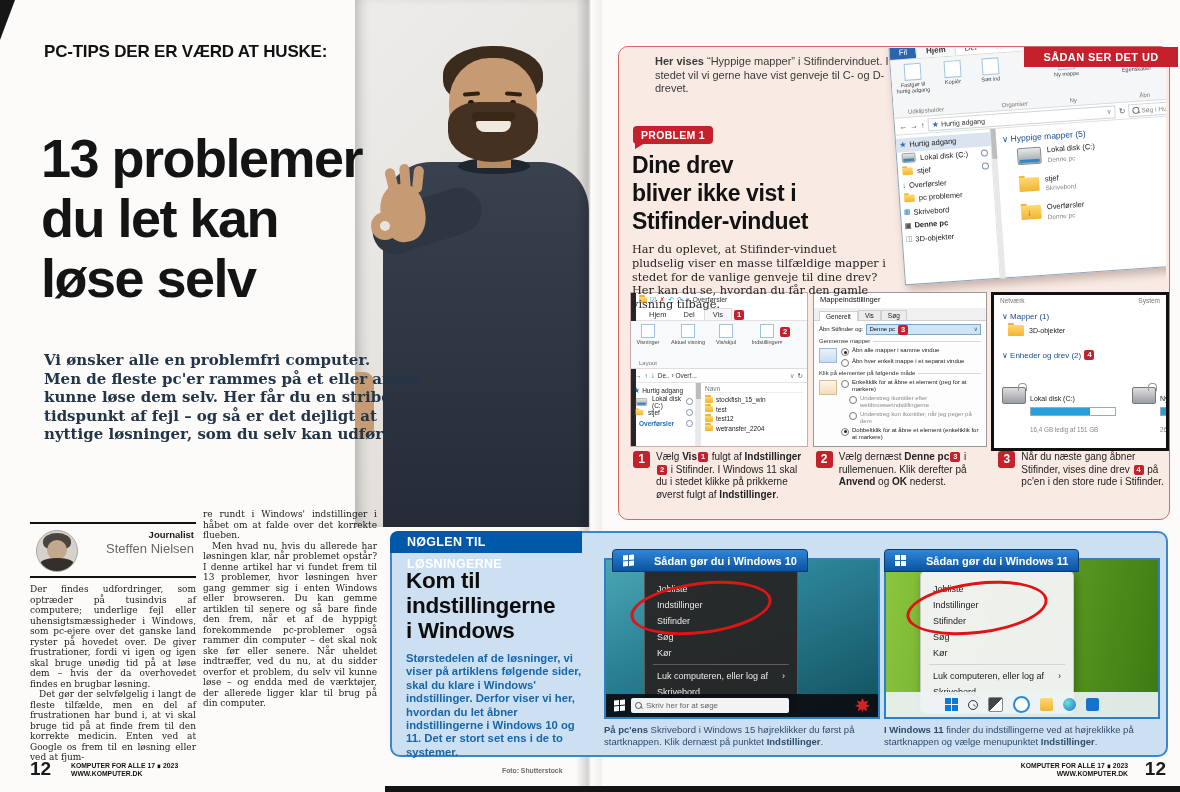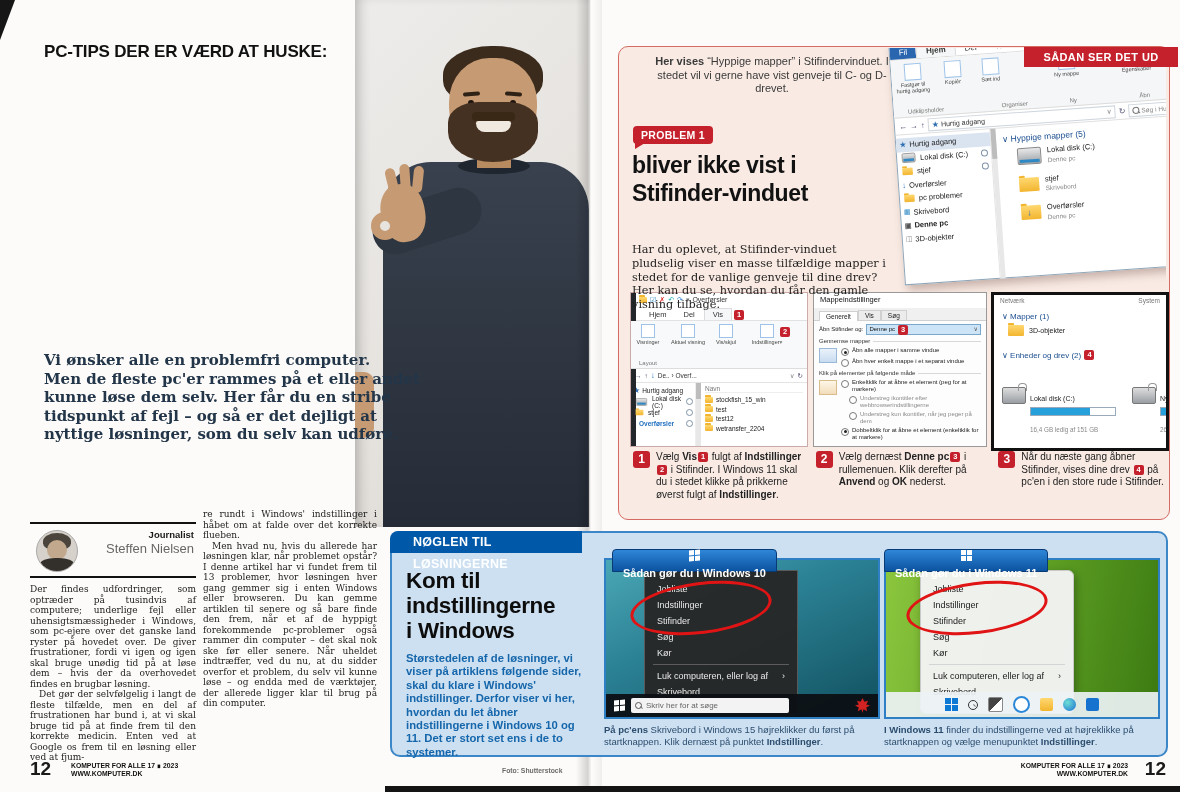--- a/index.html
+++ b/index.html
@@ -56,21 +56,21 @@
   .m-handok{position:absolute;left:26px;top:184px;width:44px;height:58px;background:#c69a72;
             border-radius:45%;transform:rotate(-10deg);}
   .m-fing{position:absolute;width:10px;height:27px;background:#c69a72;border-radius:5px;}
   .m-ring{position:absolute;left:16px;top:212px;width:28px;height:28px;border-radius:50%;
           border:9px solid #c69a72;background:#e7e4e0;box-sizing:border-box;}
   .m-grip{position:absolute;left:-3px;top:372px;width:22px;height:66px;background:#c69a72;border-radius:0 10px 10px 0;}
   
   .pinkbox{position:absolute;left:618px;top:46px;width:550px;height:472px;background:#f9ebe4;
            border:1.5px solid #d46a62;border-radius:10px;}
   .note{position:absolute;left:655px;top:55px;width:234px;font-size:11px;line-height:13.5px;
-        text-align:center;color:#3a3a3a;}
+        text-align:left;color:#3a3a3a;}
   .sadban{position:absolute;left:1024px;top:47px;width:154px;height:20px;background:#c5212c;color:#fff;
           font-size:11px;font-weight:bold;letter-spacing:.4px;text-align:center;line-height:20px;z-index:6;}
   .pbadge{position:absolute;left:633px;top:126px;background:#c5212c;color:#fff;font-size:10.5px;
           font-weight:bold;padding:3px 8px;border-radius:4px;letter-spacing:.3px;z-index:3;}
   .pbadge:after{content:"";position:absolute;left:2px;bottom:-5px;border:5px solid transparent;
                 border-top-color:#c5212c;border-left-color:#c5212c;border-width:3px 5px;}
   .phead{position:absolute;left:632px;top:151px;font-size:23px;line-height:28px;font-weight:bold;
          letter-spacing:-.4px;color:#121212;z-index:3;}
   .pintro{position:absolute;left:632px;top:243px;width:256px;font-family:"DejaVu Serif",serif;
           font-size:11.3px;line-height:13.8px;color:#201f1e;z-index:3;}
@@ -159,30 +159,30 @@
   .hdd{width:22px;height:15px;background:linear-gradient(#ddd,#9a9fa4);border:1px solid #777;border-radius:2px;position:relative;flex:none;}
   .hdd:before{content:"";position:absolute;right:-2px;top:-5px;width:7px;height:7px;border:1.5px solid #999;border-bottom:none;border-radius:4px 4px 0 0;}
   .cap-bar{width:84px;height:7px;border:1px solid #9ab;background:#fff;}
   .cap-bar i{display:block;height:100%;background:#26a0da;}
   .s3name{font-size:7px;color:#222;}
   .s3cap{font-size:6.3px;color:#888;margin-top:1px;}
   
   .bluebox{position:absolute;left:390px;top:531px;width:778px;height:226px;background:#cde0f1;
            border:2px solid #3c87c7;border-radius:10px;box-sizing:border-box;}
   .blueban{position:absolute;left:390px;top:531px;width:192px;height:22px;background:#0059a8;color:#fff;
-           font-size:12.5px;font-weight:bold;letter-spacing:.3px;line-height:22px;padding-left:23px;
+           font-size:12.5px;font-weight:bold;letter-spacing:.3px;line-height:22px;padding-left:17px;
            border-radius:8px 0 0 0;z-index:4;box-sizing:border-box;}
   .khead{position:absolute;left:406px;top:568px;font-size:22.5px;line-height:25px;font-weight:bold;color:#0d0d0d;letter-spacing:-.3px;}
   .kbody{position:absolute;left:406px;top:652px;width:182px;font-size:11.3px;line-height:13.4px;font-weight:bold;color:#1566ab;}
   .wshot{position:absolute;top:558px;width:276px;height:161px;border:2px solid #2f7fc4;overflow:hidden;box-sizing:border-box;}
   .w10bg{background:linear-gradient(155deg,#4aa7b5 0%,#2b8194 40%,#11505f 100%);}
   .w11bg{background:linear-gradient(100deg,#8cc63e 0%,#5d9e23 55%,#3c7a12 100%);}
   .wtab{position:absolute;top:549px;height:21px;background:linear-gradient(#2f86d8,#0b53a0);border:1px solid #083a75;
         border-radius:4px 4px 0 0;color:#fff;font-size:11px;font-weight:bold;display:flex;align-items:center;
-        gap:6px;padding:0 10px;z-index:5;flex-direction:column;}
+        gap:20px;padding:0 10px;z-index:5;}
   .wflag{display:grid;grid-template-columns:5px 5px;grid-template-rows:5px 5px;gap:1px;}
   .wflag i{background:#fff;}
   .menu10{position:absolute;left:38px;top:10px;width:152px;height:132px;background:rgba(38,38,38,.96);
           border:1px solid #5a5a5a;color:#e8e8e8;font-size:9px;padding-top:10px;}
   .menu11{position:absolute;left:34px;top:10px;width:152px;height:132px;background:rgba(243,243,243,.97);
           border:1px solid #c9c9c9;border-radius:6px;color:#1b1b1b;font-size:9px;padding-top:10px;
           box-shadow:2px 3px 8px rgba(0,0,0,.3);}
   .mitem{padding:3px 12px;height:10px;display:flex;justify-content:space-between;}
   .msep{height:1px;background:#5c5c5c;margin:3px 8px;}
   .menu11 .msep{background:#d4d4d4;}
@@ -224,20 +224,25 @@
     <div class="m-fing" style="left:45px;top:164px;transform:rotate(-4deg);"></div>
     <div class="m-fing" style="left:58px;top:166px;transform:rotate(6deg);"></div>
     <div class="m-handok"></div>
     <div class="m-ring"></div>
     <div class="m-grip"></div>
   </div>
   <div class="wedge"></div>
 
   <div class="kicker">PC-TIPS DER ER VÆRD AT HUSKE:</div>
 
+  <div class="bigtitle">
+    <div>13 problemer</div>
+    <div>du let kan</div>
+    <div>løse selv</div>
+  </div>
 
   <div class="intro">
     <div>Vi ønsker alle en problemfri computer.</div>
     <div>Men de fleste pc'er rammes på et eller andet</div>
     <div>kunne løse dem selv. Her får du en stribe</div>
     <div>tidspunkt af fejl – og så er det dejligt at</div>
     <div>nyttige løsninger, som du selv kan udføre.</div>
   </div>
 
   <div class="jbox">
@@ -379,20 +384,21 @@
           </div>
         </div>
       </div>
     </div>
   </div>
 
   <div class="sadban">SÅDAN SER DET UD</div>
   <div class="pbadge">PROBLEM 1</div>
 
   <div class="phead">
+    <div>Dine drev</div>
     <div>bliver ikke vist i</div>
     <div>Stifinder-vinduet</div>
   </div>
   <div class="pintro">Har du oplevet, at Stifinder-vinduet pludselig viser en masse tilfældige mapper i stedet for de vanlige genveje til dine drev? Her kan du se, hvordan du får den gamle visning tilbage.</div>
 
   <div class="shot" style="left:630px;width:176px;">
     <div class="s1dark"></div>
     <div class="s1qat">
       <span class="fold-ic" style="width:8px;height:6px;"></span>
       <span style="color:#2f89c5;">☑</span>

